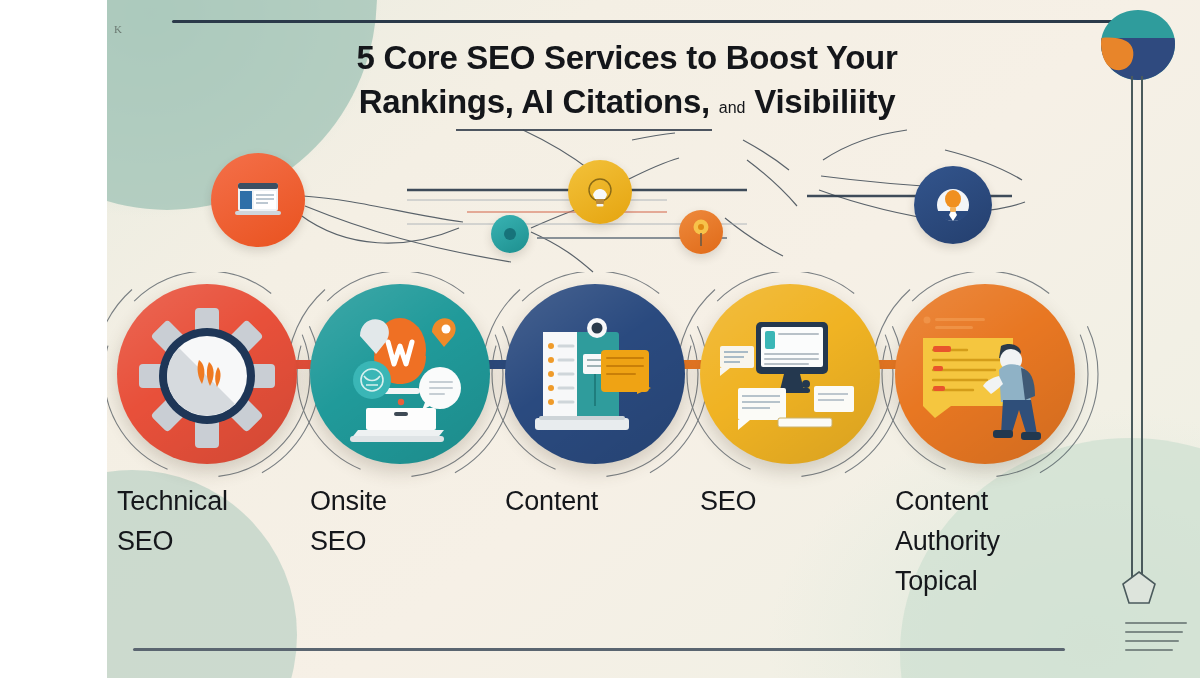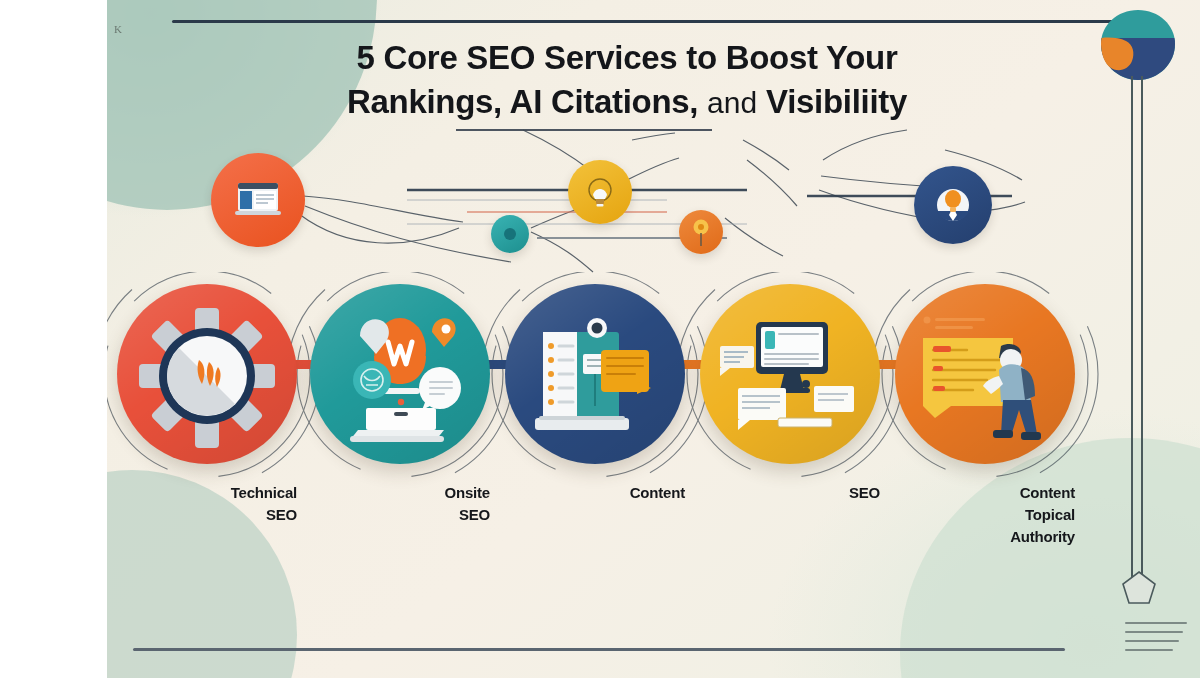--- a/index.html
+++ b/index.html
@@ -52,21 +52,21 @@
 
   
   .title {
     position:absolute; left:150px; top:36px; width:740px;
     text-align:center; color:#14161a;
     font-weight:bold; font-size:33px; line-height:1.33;
     letter-spacing:-.3px;
   }
   .title .line2 { display:block; }
   .title .and {
-    font-weight:normal; font-size:30px; letter-spacing:0;
+    font-weight:normal; font-size:16px; letter-spacing:0;
   }
 
   
   .emblem { position:absolute; left:992px; top:8px; width:78px; height:76px; }
   .emblem-stems {
     position:absolute; left:1020px; top:76px; width:22px; height:512px;
   }
   .emblem-stems i {
     position:absolute; top:0; width:2px; height:100%; background:#4a5a5c;
   }
@@ -98,22 +98,22 @@
   .bigcircle .sheen {
     position:absolute; inset:0;
     background:linear-gradient(145deg, rgba(255,255,255,.14) 0%, rgba(255,255,255,0) 45%, rgba(0,0,0,.10) 100%);
   }
 
   .connector { position:absolute; height:9px; border-radius:1px; }
 
   
   .labels { position:absolute; left:0; top:482px; width:1093px; height:130px; }
   .label {
-    position:absolute; text-align:right; color:#15171b;
-    font-weight:bold; font-size:15px; line-height:1.48; letter-spacing:-.2px;
+    position:absolute; text-align:left; color:#15171b;
+    font-weight:normal; font-size:27px; line-height:1.48; letter-spacing:-.2px;
   }
 </style>
 </head>
 <body>
 
 <div id="root">
   <div id="canvas">
 
     <div class="blob-tl"></div>
     <div class="blob-bl"></div>
@@ -436,19 +436,19 @@
         <div>SEO</div>
       </div>
       <div class="label" style="left:398px; width:180px;">
         <div>Content</div>
       </div>
       <div class="label" style="left:593px; width:180px;">
         <div>SEO</div>
       </div>
       <div class="label" style="left:788px; width:180px;">
         <div>Content</div>
+        <div>Authority</div>
         <div>Topical</div>
-        <div>Authority</div>
       </div>
     </div>
 
   </div>
 </div>
 
 </body></html>

